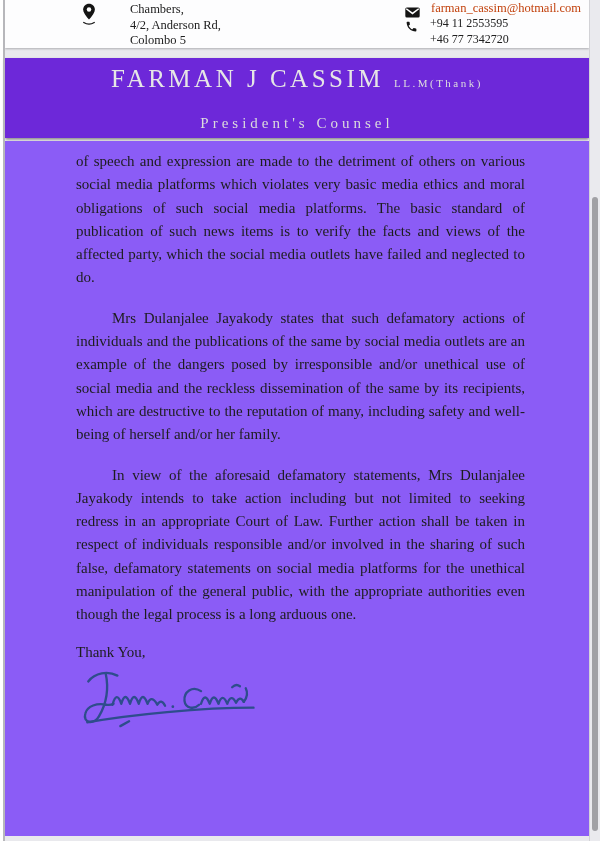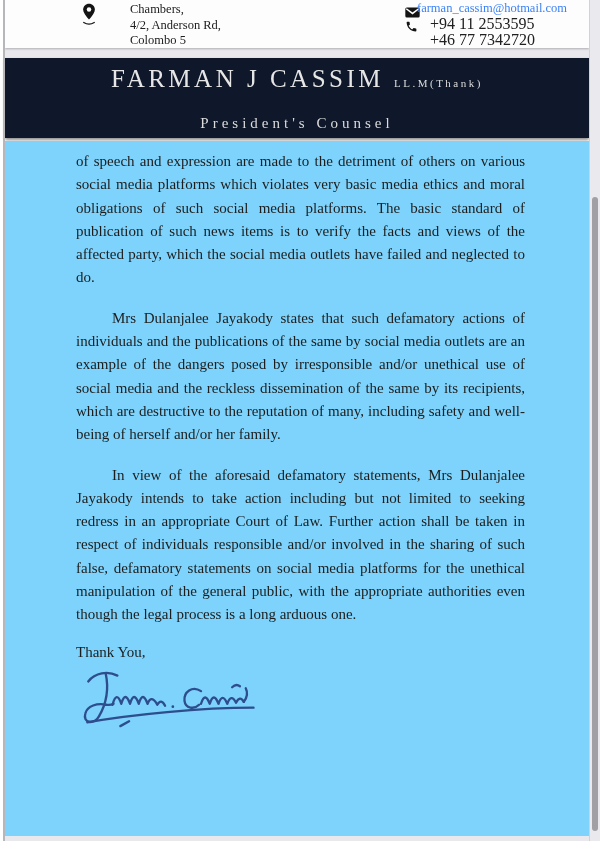--- a/index.html
+++ b/index.html
@@ -24,57 +24,57 @@
     background: #fdfdfe; z-index: 2;
     box-shadow: 0 1px 2px rgba(0,0,0,0.25);
   }
   .pin-icon { position: absolute; left: 75px; top: 2px; width: 18px; height: 26px; }
   .address-block {
     position: absolute; left: 125px; top: 2px;
     font-size: 12.5px; line-height: 15.5px; color: #202020;
   }
   .email-icon { position: absolute; left: 400px; top: 4px; width: 15px; height: 11px; }
   .email-text {
-    position: absolute; left: 412px; top: 1px;
-    font-size: 12.5px; color: #3b82f6;
+    position: absolute; left: 426px; top: 1px;
+    font-size: 12.5px; color: #c2410c;
   }
   .phone-icon { position: absolute; left: 400px; top: 19px; width: 13px; height: 13px; }
   .phone-lines {
     position: absolute; left: 425px; top: 16px;
-    font-size: 16px; line-height: 15.5px; color: #202020;
+    font-size: 12px; line-height: 15.5px; color: #202020;
   }
 
   
   .page-gap {
     position: absolute; left: 5px; top: 48px; width: 584px; height: 10px;
     background: #e9e9ed; z-index: 1;
   }
 
   
   .banner {
     position: absolute; left: 5px; top: 58px; width: 584px; height: 80px;
-    background: #0f172a; z-index: 2;
+    background: #6d28d9; z-index: 2;
     display: flex; flex-direction: column; align-items: center; justify-content: center;
     box-shadow: 0 2px 3px rgba(0,0,0,0.45);
   }
   .banner-name-line { display: flex; align-items: baseline; }
   .banner-name {
     font-size: 25px; letter-spacing: 3.5px; color: #e6e6e6; font-weight: 500;
   }
   .banner-cred {
     font-size: 11px; letter-spacing: 2.5px; color: #dedede; margin-left: 10px;
   }
   .banner-title {
     font-size: 15px; letter-spacing: 4px; color: #dcdcdc; margin-top: 22px;
   }
 
   
   .letter-page {
     position: absolute; left: 5px; top: 141px; width: 584px; height: 695px;
-    background: #7dd3fc; z-index: 2;
+    background: #8b5cf6; z-index: 2;
     padding: 9px 64px 0 71px;
   }
   .para {
     font-size: 15px; line-height: 23.3px; text-align: justify;
     color: #1d1d1d; margin-bottom: 17px;
   }
   .para.indent { text-indent: 36px; }
   .closing { font-size: 15px; color: #1d1d1d; margin-top: 8px; }
   .signature-wrap { margin-top: 0px; margin-left: -5px; width: 192px; height: 70px; }
 

